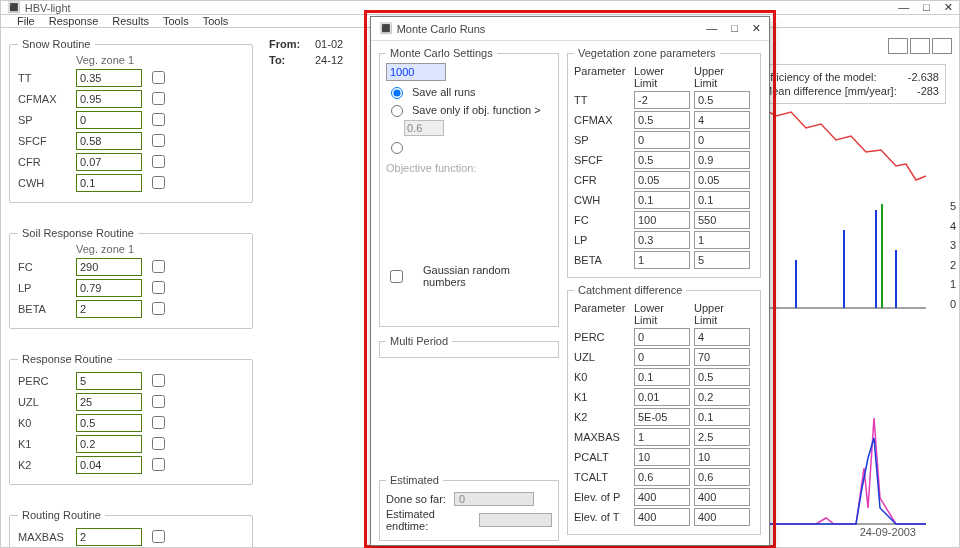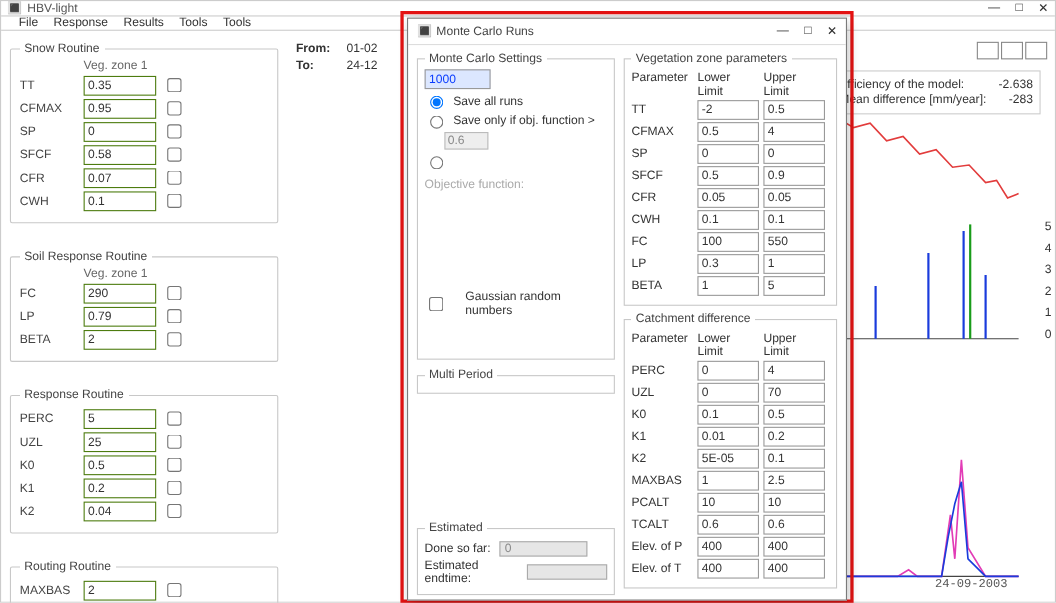--- a/index.html
+++ b/index.html
@@ -300,21 +300,21 @@
       <div>0</div>
     </div>
 </div>
 <div class="plot plot3"></div>
 <div class="plot plot4">
   <svg width="170" height="150">
     <line x1="0" y1="146" x2="170" y2="146" stroke="#444"></line>
     <polyline points="0,146 60,146 70,140 78,146 100,146 108,90 112,130 118,40 124,120 140,146 170,146" fill="none" stroke="#e23cb6" stroke-width="1.5"></polyline>
     <polyline points="0,146 100,146 106,110 112,80 118,60 124,130 140,146 170,146" fill="none" stroke="#1a3cdc" stroke-width="1.5"></polyline>
   </svg>
-  <span class="xlabel" style="right:40px;bottom:-2px;font-family:Liberation Mono, monospace;">24-09-2003</span>
+  <span class="xlabel" style="right:40px;bottom:-2px;">24-09-2003</span>
 </div>
 
 <div class="red-frame"></div>
 <div class="dialog">
   <div class="dlg-title">
     <span>🔳</span>
     <span class="t" style="margin-left:4px;">Monte Carlo Runs</span>
     <div class="ctrls">
       <span>—</span>
       <span>□</span>

